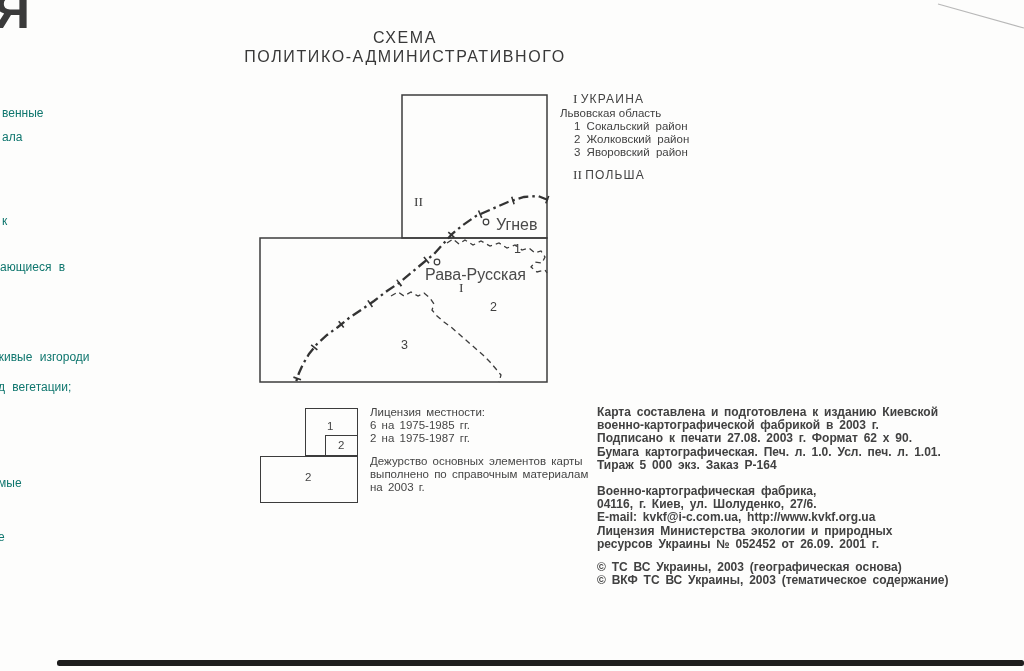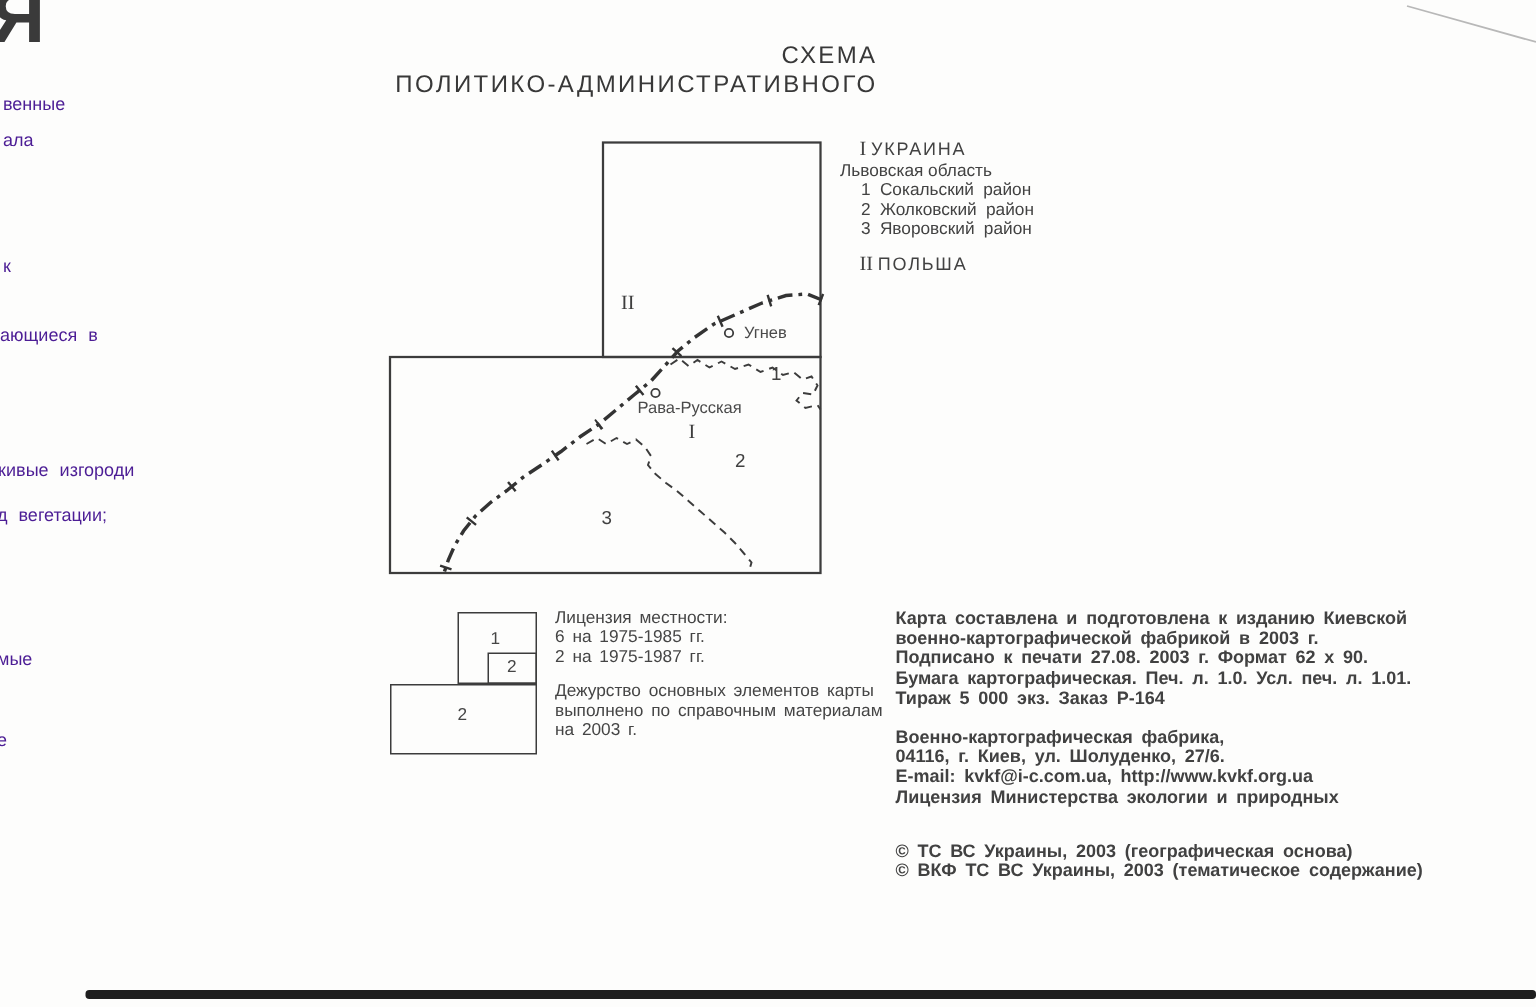--- a/index.html
+++ b/index.html
@@ -1,29 +1,29 @@
 <!DOCTYPE html>
 <html><head>
 <meta charset="utf-8">
 <style>
   html,body{margin:0;padding:0;}
   body{width:1024px;height:671px;background:#fdfdfc;font-family:"Liberation Sans",sans-serif;}
   .canvas{position:relative;width:1024px;height:671px;overflow:hidden;background:#fdfdfc;color:#3e3e3e;}
   .abs{position:absolute;}
-  .frag{font-size:12px;color:#4c1d95;word-spacing:4px;}
+  .frag{font-size:12px;color:#0f766e;word-spacing:4px;margin-top:44px;}
   .frag-big{font-size:50px;font-weight:bold;color:#3a3a3a;line-height:1;}
-  .title-block{left:225px;top:28px;width:360px;text-align:right;font-size:16px;line-height:19px;letter-spacing:1.6px;color:#383838;}
+  .title-block{left:225px;top:28px;width:360px;text-align:center;font-size:16px;line-height:19px;letter-spacing:1.6px;color:#383838;}
   .legend{left:560px;top:93px;font-size:11.5px;line-height:12.5px;color:#424242;}
   .legend .country{font-size:12px;letter-spacing:1.2px;}
   .roman{font-family:"Liberation Serif",serif;font-size:13.5px;}
   .legend-row{margin-top:1px;}
   .districts{margin-left:14px;margin-top:1px;}
   .districts div{margin-bottom:0.5px;word-spacing:3px;}
   .maplabel{font-size:12.5px;color:#404040;}
-  .town{font-size:11px;color:#4a4a4a;}
+  .town{font-size:16px;color:#4a4a4a;}
   .sheet-rect{position:absolute;border:1.5px solid #3c3c3c;box-sizing:border-box;background:transparent;}
   .sheet-num{font-size:11.5px;color:#454545;}
   .sheet-text{left:370px;top:406px;font-size:11.5px;line-height:13px;color:#454545;word-spacing:2px;}
   .imprint{font-size:12px;line-height:13.2px;color:#414141;word-spacing:2.5px;}
   .imprint div{white-space:nowrap;font-weight:bold;}
   svg.overlay{position:absolute;left:0;top:0;pointer-events:none;}
 </style>
 </head>
 <body>
 
@@ -130,20 +130,21 @@
     <div>Подписано к печати 27.08. 2003 г. Формат 62 х 90.</div>
     <div>Бумага картографическая. Печ. л. 1.0. Усл. печ. л. 1.01.</div>
     <div>Тираж 5 000 экз. Заказ Р-164</div>
   </div>
 
   <div class="abs imprint" style="left:597px;top:485px">
     <div>Военно-картографическая фабрика,</div>
     <div>04116, г. Киев, ул. Шолуденко, 27/6.</div>
     <div>E-mail: kvkf@i-c.com.ua, http://www.kvkf.org.ua</div>
     <div>Лицензия Министерства экологии и природных</div>
+    <div>ресурсов Украины № 052452 от 26.09. 2001 г.</div>
   </div>
 
   <div class="abs imprint" style="left:597px;top:561px">
     <div>© ТС ВС Украины, 2003 (географическая основа)</div>
     <div>© ВКФ ТС ВС Украины, 2003 (тематическое содержание)</div>
   </div>
 
 </div>
 
 </body></html>

